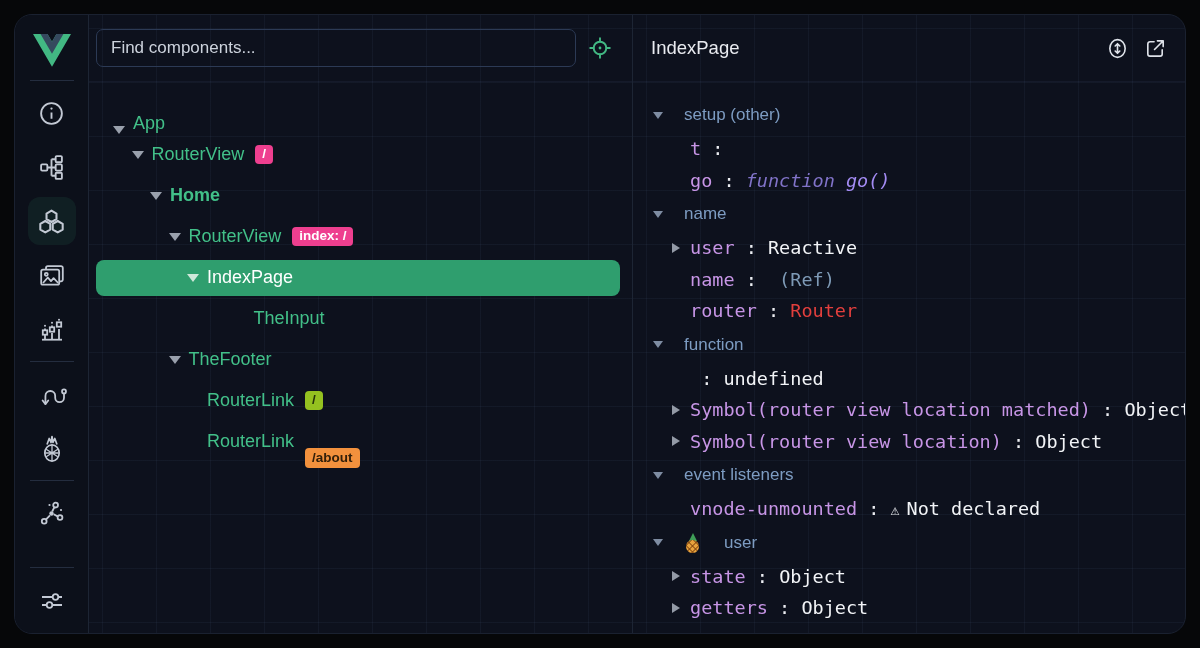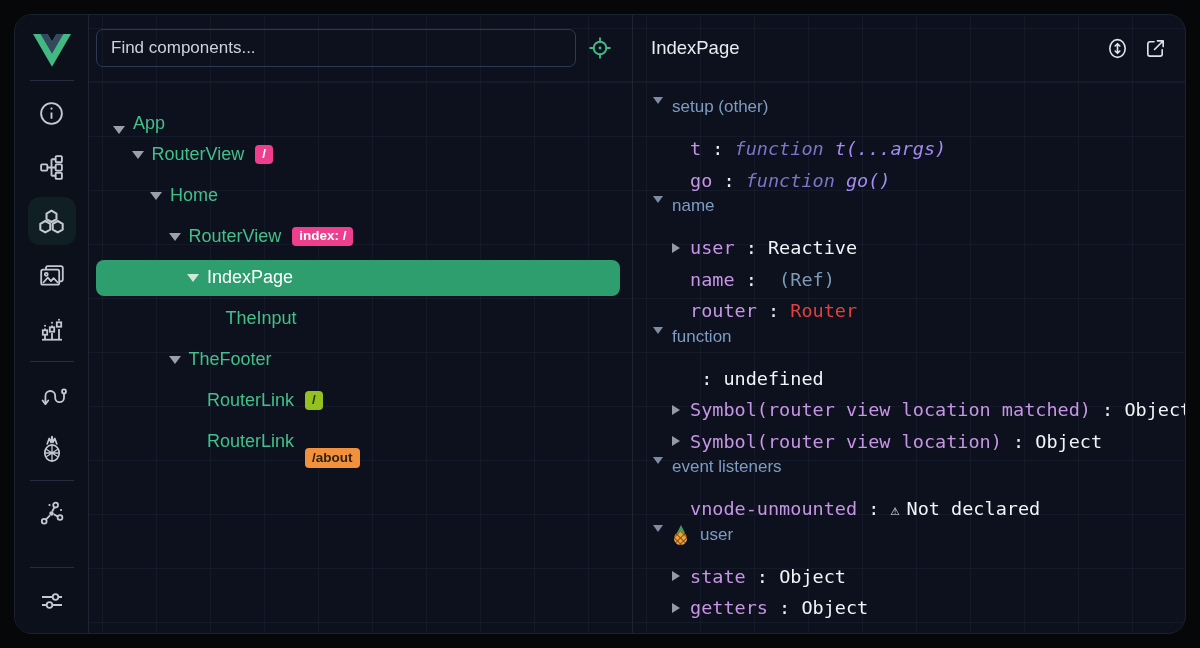--- a/index.html
+++ b/index.html
@@ -61,21 +61,21 @@
   .badge { margin-left:11px; font-size:13.5px; font-weight:700; padding:2.5px 7px;
            border-radius:4px; line-height:1.1; }
 
   
   .inspector-panel .panel-header { padding:0 18px; }
   .inspector-title { font-size:18.5px; font-weight:500; color:#e9ebf0; }
   .header-icons { margin-left:auto; display:flex; gap:15px; }
   .header-icons svg { stroke:#dee2e9; }
 
   .inspector { flex:1; overflow:hidden; padding:15px 0 0 20px; }
-  .section-header { height:36px; display:flex; gap:9px;
+  .section-header { height:36px; display:flex; align-items:center; gap:21px;
                     color:#7d9cc2; font-size:17px; cursor:pointer; white-space:nowrap; }
   .sec-tw { width:0; height:0; border-left:5.5px solid transparent;
             border-right:5.5px solid transparent; border-top:7.5px solid #7e8ca2; flex:0 0 auto; }
   .entry { height:31.5px; display:flex; align-items:center; padding-left:19px;
            white-space:nowrap; overflow:hidden; font-family:"DejaVu Sans Mono", monospace;
            font-size:18.5px; cursor:pointer; }
   .entry-tw-slot { width:18px; flex:0 0 18px; display:flex; align-items:center; }
   .tw-right { width:0; height:0; border-top:5.5px solid transparent;
               border-bottom:5.5px solid transparent; border-left:8px solid #939aa6; }
   .key { color:#c795e6; }
@@ -242,42 +242,42 @@
     <span>App</span>
 
   </div>
         <div class="tree-row" style="padding-left: 42.5px;">
     <span class="tw-slot">
             <span class="tw-down"></span>
           </span>
     <span>RouterView</span>
     <span class="badge" style="background: rgb(238, 63, 143); color: rgb(255, 255, 255);">/</span>
   </div>
-        <div class="tree-row" style="padding-left: 61px;">
+        <div class="tree-row" style="padding-left: 61px; font-weight: bold;">
     <span class="tw-slot">
             <span class="tw-down"></span>
           </span>
     <span>Home</span>
 
   </div>
         <div class="tree-row" style="padding-left: 79.5px;">
     <span class="tw-slot">
             <span class="tw-down"></span>
           </span>
     <span>RouterView</span>
     <span class="badge" style="background: rgb(238, 63, 143); color: #ffffff;">index: /</span>
   </div>
         <div class="tree-row selected" style="padding-left: 98px;">
     <span class="tw-slot">
             <span class="tw-down"></span>
           </span>
     <span>IndexPage</span>
 
   </div>
-        <div class="tree-row" style="padding-left: 116.5px;">
+        <div class="tree-row" style="padding-left: 116.5px; gap: 28px;">
     <span class="tw-slot">
             <span class="tw-down hidden-tw"></span>
           </span>
     <span>TheInput</span>
 
   </div>
         <div class="tree-row" style="padding-left: 79.5px;">
     <span class="tw-slot">
             <span class="tw-down"></span>
           </span>
@@ -326,21 +326,20 @@
 
       <span>setup (other)</span>
     </div>
     <div>
             <div class="entry">
     <span class="entry-tw-slot">
                 <span class="tw-right hidden-tw"></span>
               </span>
     <span class="key">t</span>
     <span class="colon"> : </span>
-    <span class="value"><span class="v-kw">function </span><span class="v-sig">t(...args)</span></span>
   </div>
             <div class="entry">
     <span class="entry-tw-slot">
                 <span class="tw-right hidden-tw"></span>
               </span>
     <span class="key">go</span>
     <span class="colon"> : </span>
     <span class="value"><span class="v-kw">function </span><span class="v-sig">go()</span></span>
   </div>
           </div>

